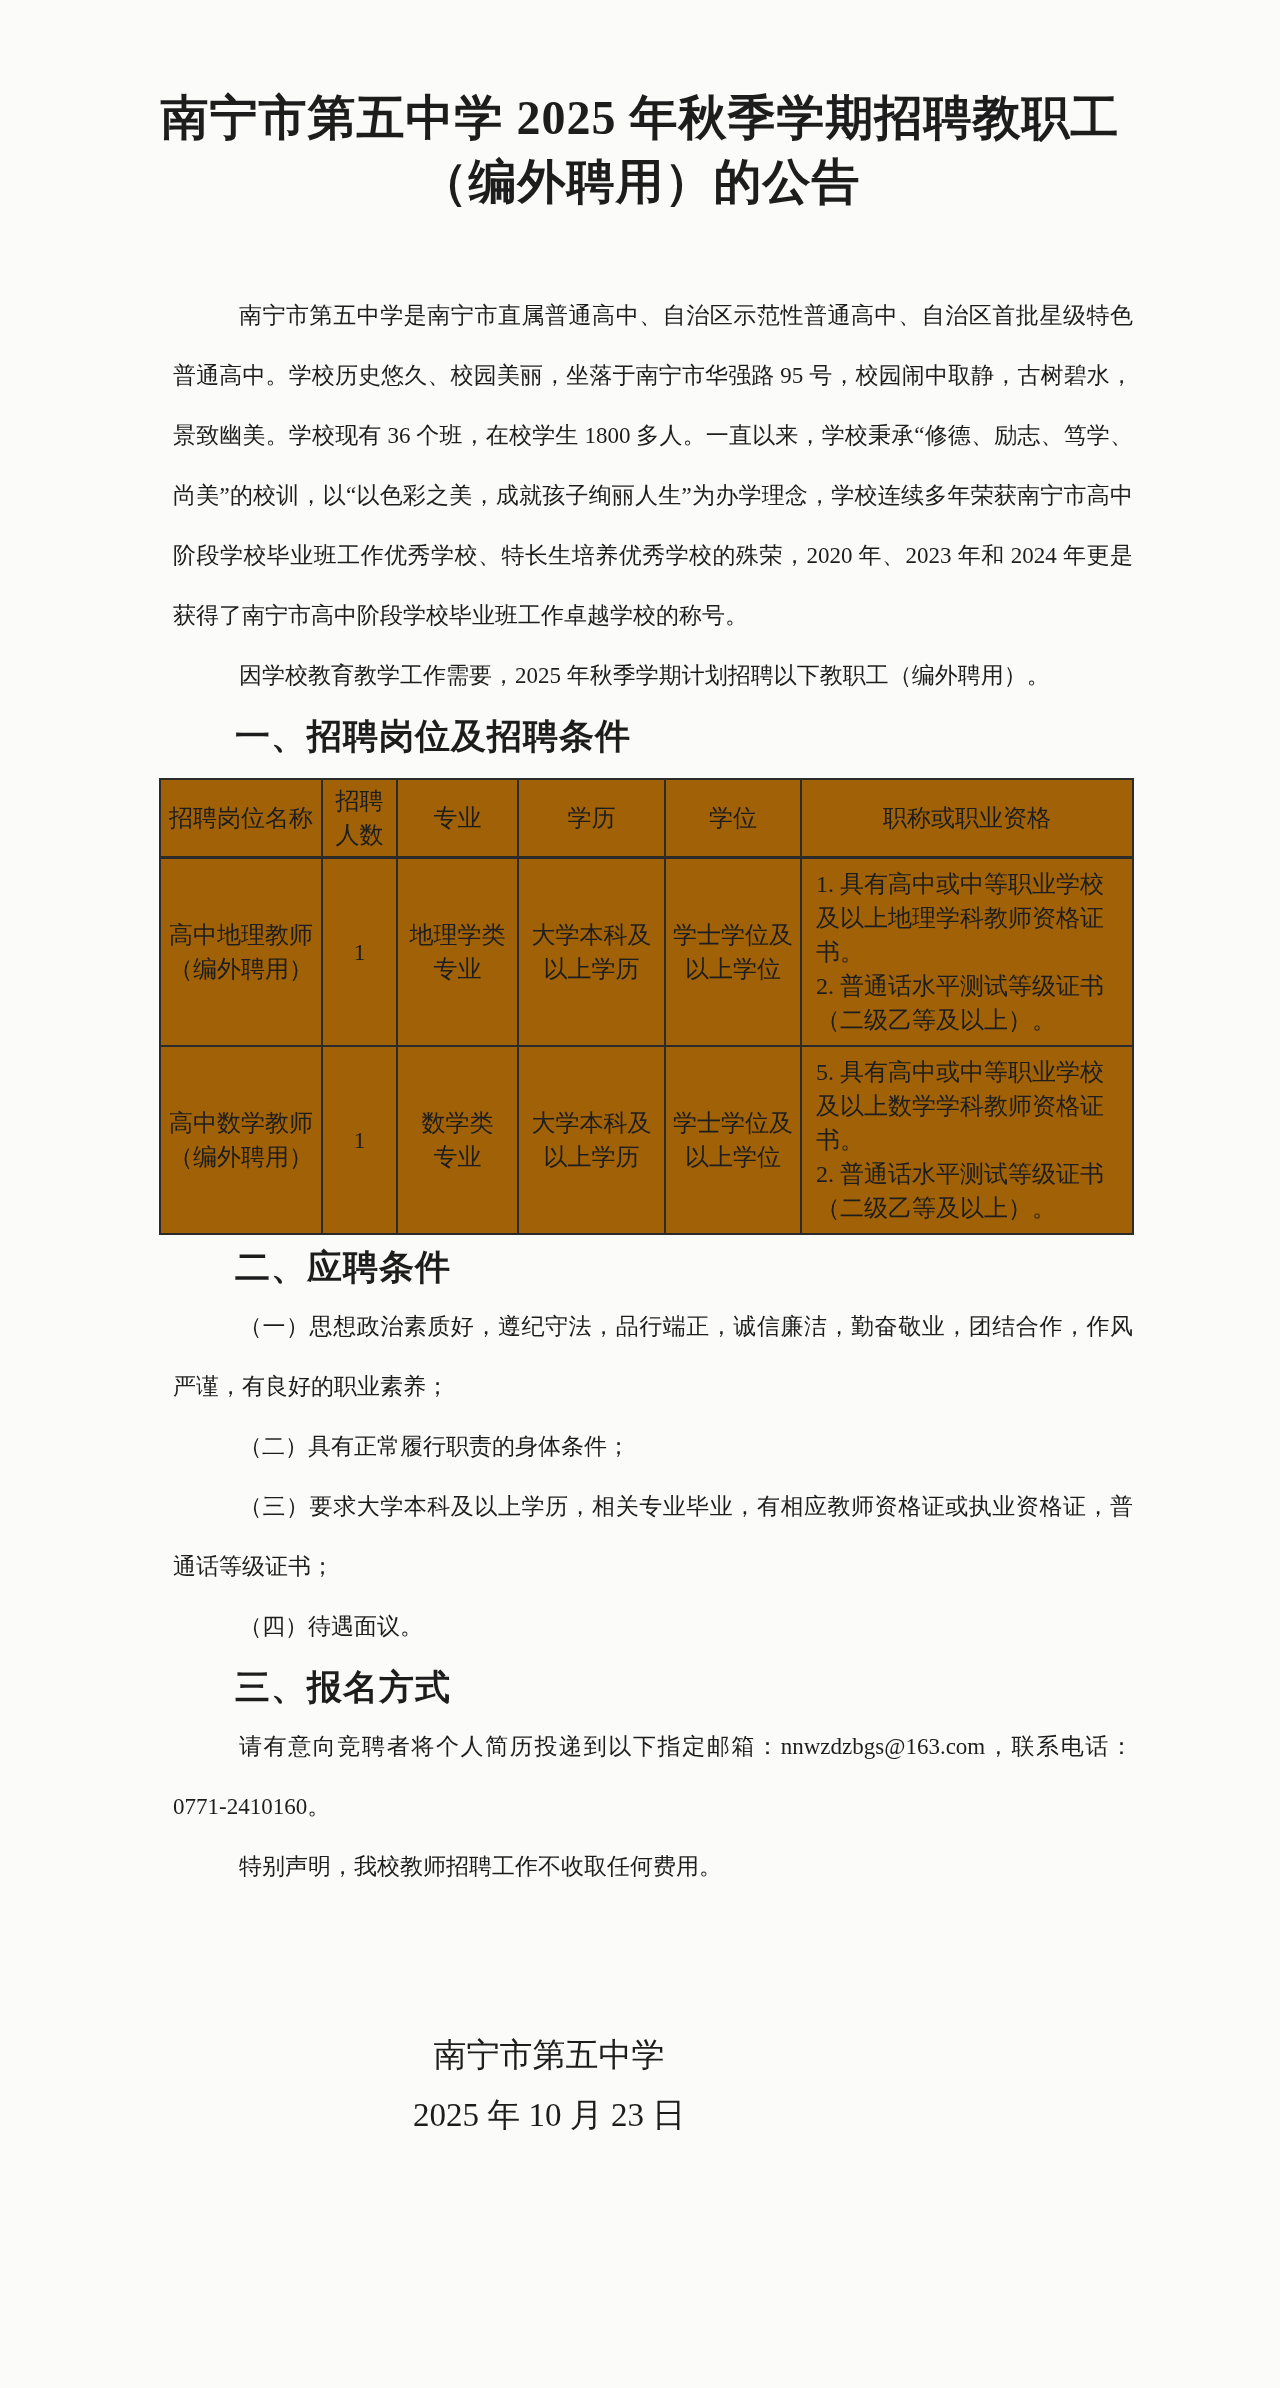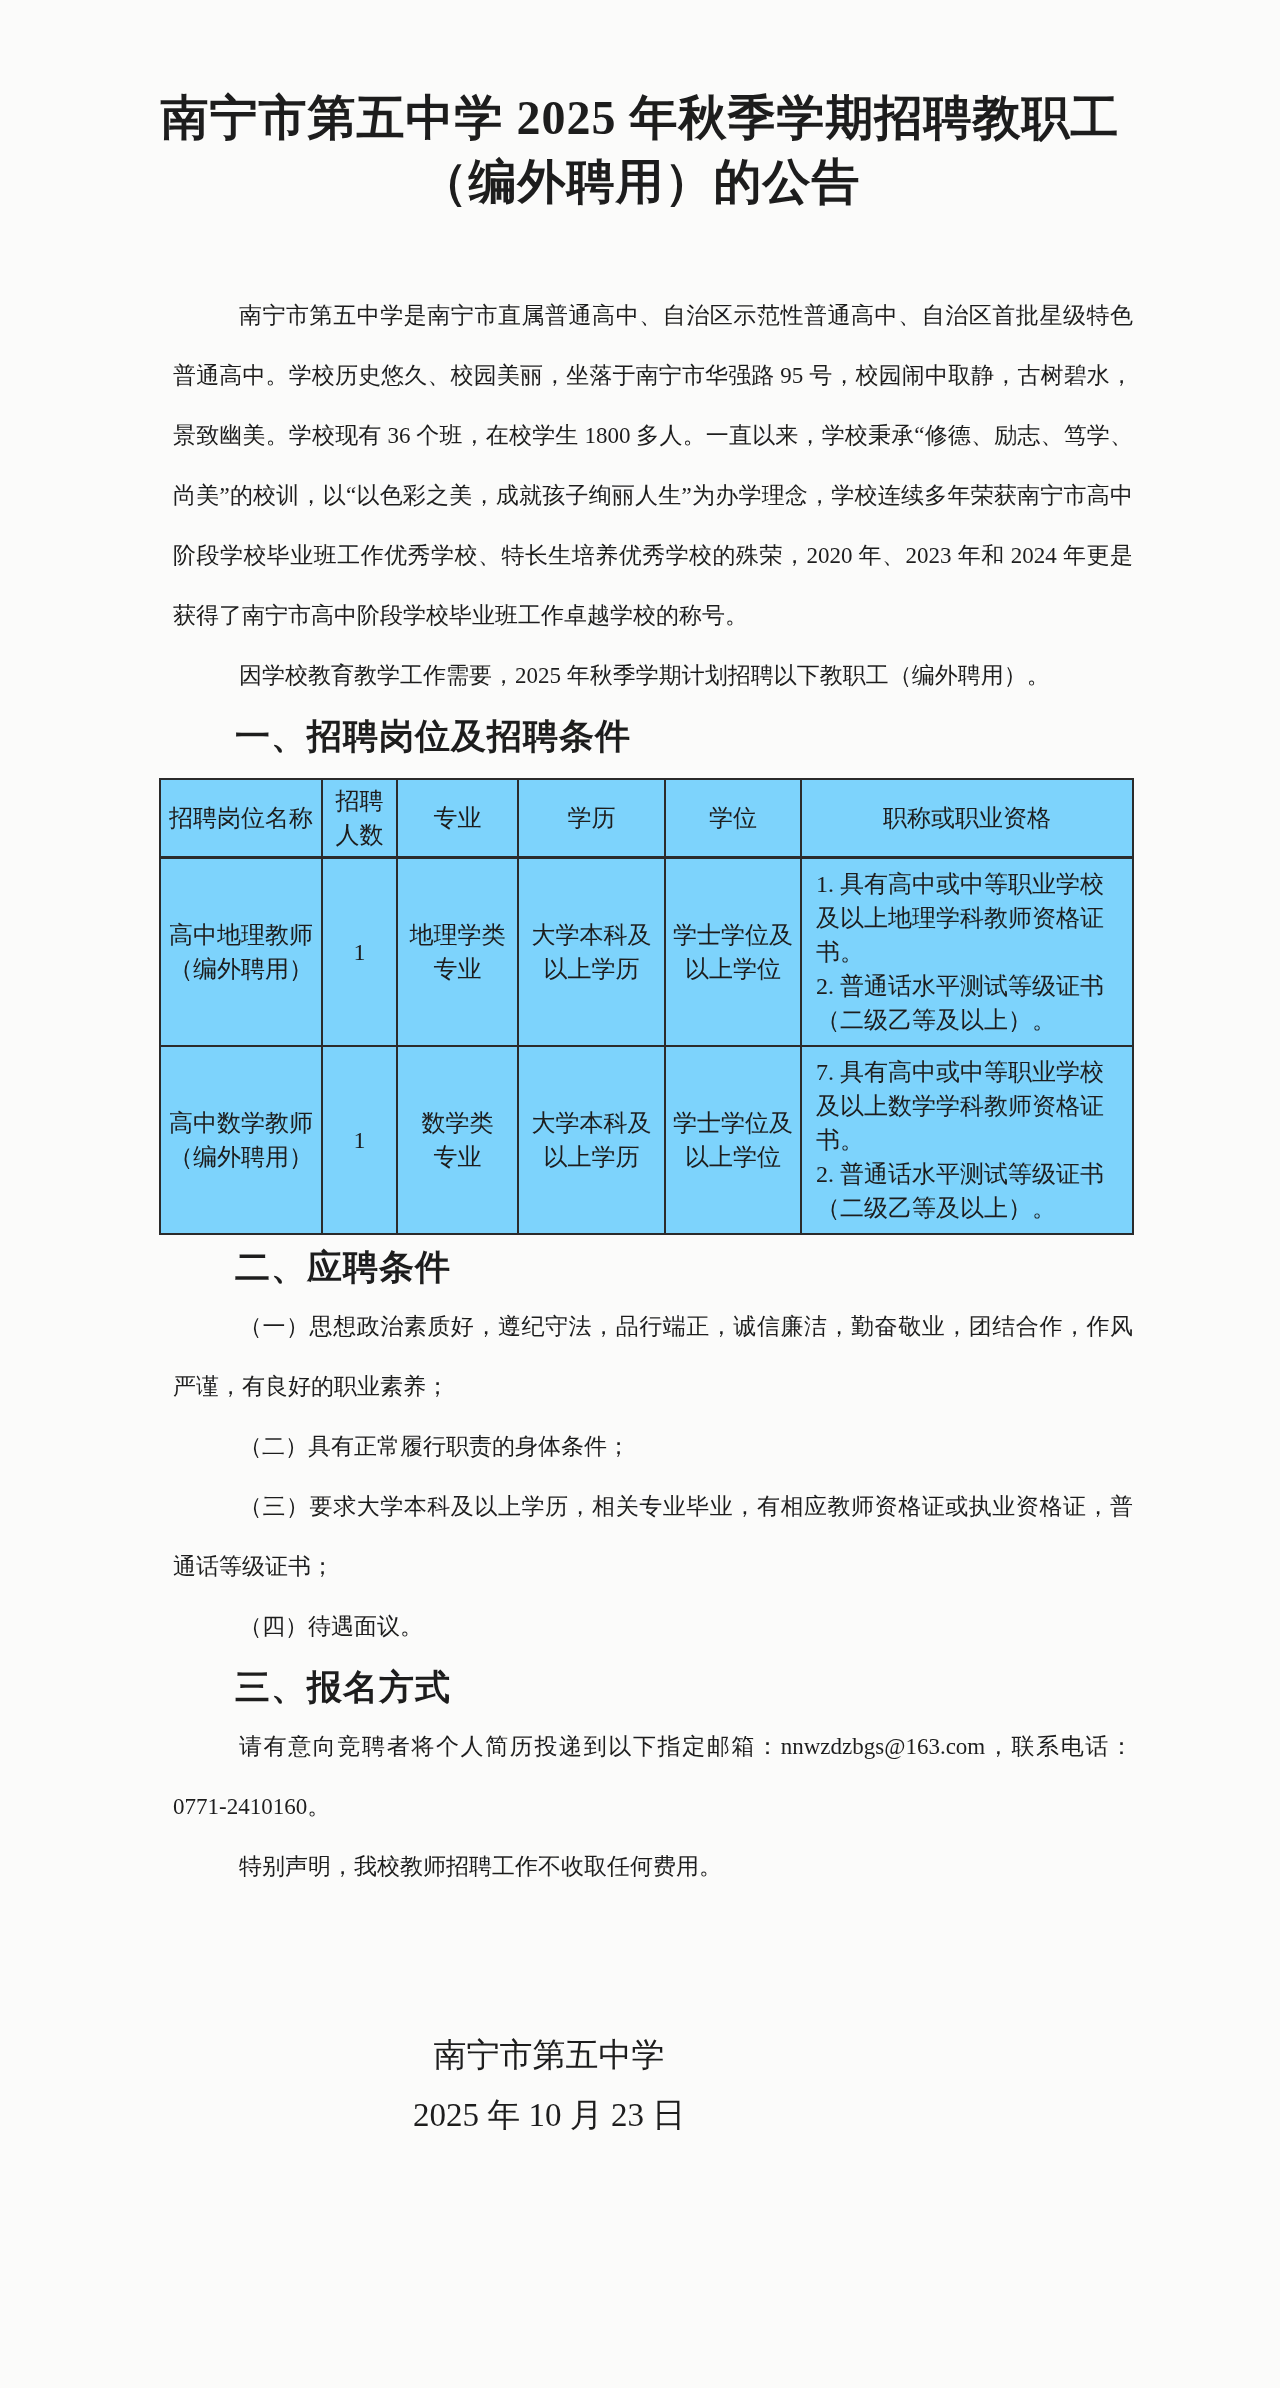--- a/index.html
+++ b/index.html
@@ -47,21 +47,21 @@
     letter-spacing: 1px;
   }
   .sec-heading.after-table { margin-top: 2px; }
 
   table.recruit {
     table-layout: fixed;
     border-collapse: collapse;
     width: 973px;
     margin-left: -14px;
     margin-top: 12px;
-    background: #7dd3fc;
+    background: #a16207;
   }
   table.recruit th, table.recruit td {
     border: 2px solid #2b2b2b;
     font-size: 24px;
     line-height: 34px;
     font-weight: 400;
     text-align: center;
     vertical-align: middle;
     padding: 4px 6px;
     white-space: pre-line;
@@ -140,21 +140,21 @@
         <tr>
           <td>高中数学教师
 （编外聘用）</td>
           <td>1</td>
           <td>数学类
 专业</td>
           <td>大学本科及
 以上学历</td>
           <td>学士学位及
 以上学位</td>
-          <td class="qual-cell">7. 具有高中或中等职业学校及以上数学学科教师资格证书。
+          <td class="qual-cell">5. 具有高中或中等职业学校及以上数学学科教师资格证书。
 2. 普通话水平测试等级证书（二级乙等及以上）。</td>
         </tr>
       </tbody>
     </table>
 
     <div class="sec-heading after-table">二、应聘条件</div>
 
     <p class="body-p">（一）思想政治素质好，遵纪守法，品行端正，诚信廉洁，勤奋敬业，团结合作，作风严谨，有良好的职业素养；</p>
     <p class="body-p">（二）具有正常履行职责的身体条件；</p>
     <p class="body-p">（三）要求大学本科及以上学历，相关专业毕业，有相应教师资格证或执业资格证，普通话等级证书；</p>

